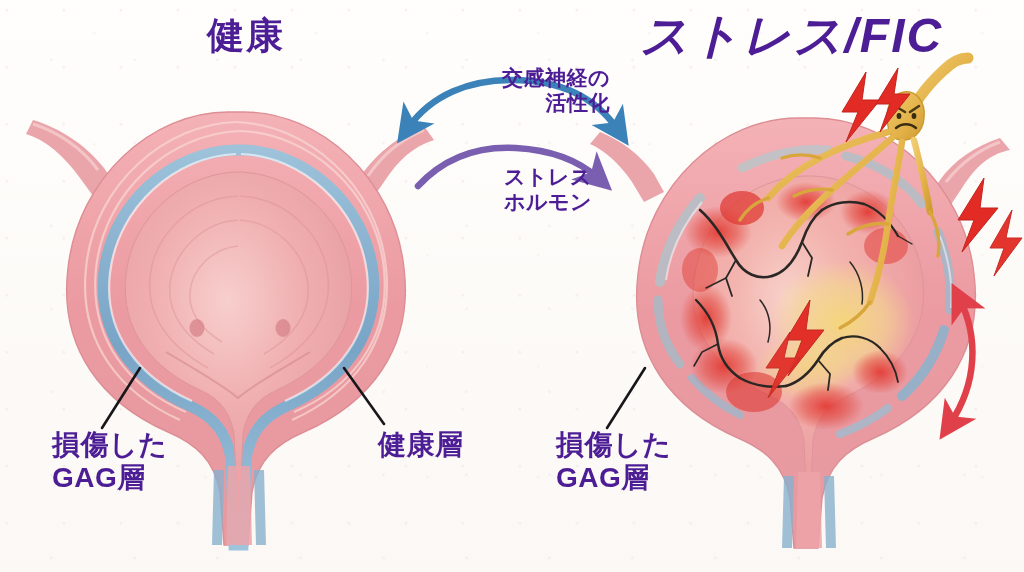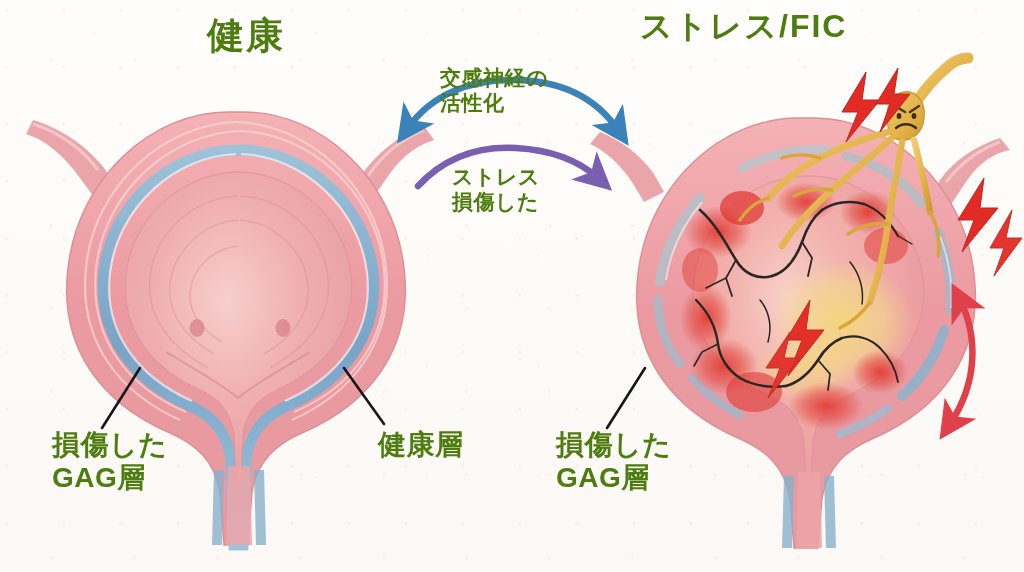--- a/index.html
+++ b/index.html
@@ -11,27 +11,27 @@
   #stage{position:relative;width:1024px;height:572px;background:#fdfbf8;}
   #paper{position:absolute;inset:0;
     background:
       radial-gradient(circle at 12% 18%, rgba(240,225,225,.45) 0 1px, transparent 2px),
       radial-gradient(circle at 62% 72%, rgba(235,225,232,.4) 0 1px, transparent 2px),
       radial-gradient(circle at 85% 30%, rgba(240,230,225,.35) 0 1px, transparent 2px),
       linear-gradient(180deg,#fffefc 0%,#fdfbf8 50%,#fbf8f5 100%);
     background-size:57px 57px,83px 83px,111px 111px,100% 100%;
   }
   svg.art{position:absolute;left:0;top:0;width:1024px;height:572px;}
-  .lbl{position:absolute;color:#4d7c0f;font-weight:700;line-height:1.18;
+  .lbl{position:absolute;color:#4c1d95;font-weight:700;line-height:1.18;
        letter-spacing:.5px;white-space:pre-line;}
   .title{font-size:37px;font-weight:700;letter-spacing:2px;}
-  .mid{font-size:21px;text-align:left;}
+  .mid{font-size:21px;text-align:right;}
   .call{font-size:28px;}
   #t-left{left:207px;top:14px;}
-  #t-right{left:640px;top:8px;font-size:32px;}
+  #t-right{left:640px;top:8px;font-size:48px;font-style:italic;}
   #m-symp{left:440px;top:66px;width:170px;}
   #m-horm{left:452px;top:165px;width:140px;}
   #c-lgag{left:52px;top:428px;}
   #c-lheal{left:378px;top:428px;}
   #c-rgag{left:556px;top:428px;}
   #c-rpain{left:903px;top:428px;}
 </style>
 </head>
 <body>
 
@@ -305,20 +305,20 @@
 
     <path d="M960 300 C978 336 978 382 950 424" fill="none" stroke="#e0404a" stroke-width="6.5" stroke-linecap="round" marker-start="url(#mRed)" marker-end="url(#mRed)"></path>
   </svg>
 
   <div class="lbl title" id="t-left">健康</div>
   <div class="lbl title" id="t-right">ストレス/FIC</div>
 
   <div class="lbl mid" id="m-symp">交感神経の
 活性化</div>
   <div class="lbl mid" id="m-horm">ストレス
-損傷した</div>
+ホルモン</div>
 
   <div class="lbl call" id="c-lgag">損傷した
 GAG層</div>
   <div class="lbl call" id="c-lheal">健康層</div>
   <div class="lbl call" id="c-rgag">損傷した
 GAG層</div>
 </div>
 
 </body></html>

